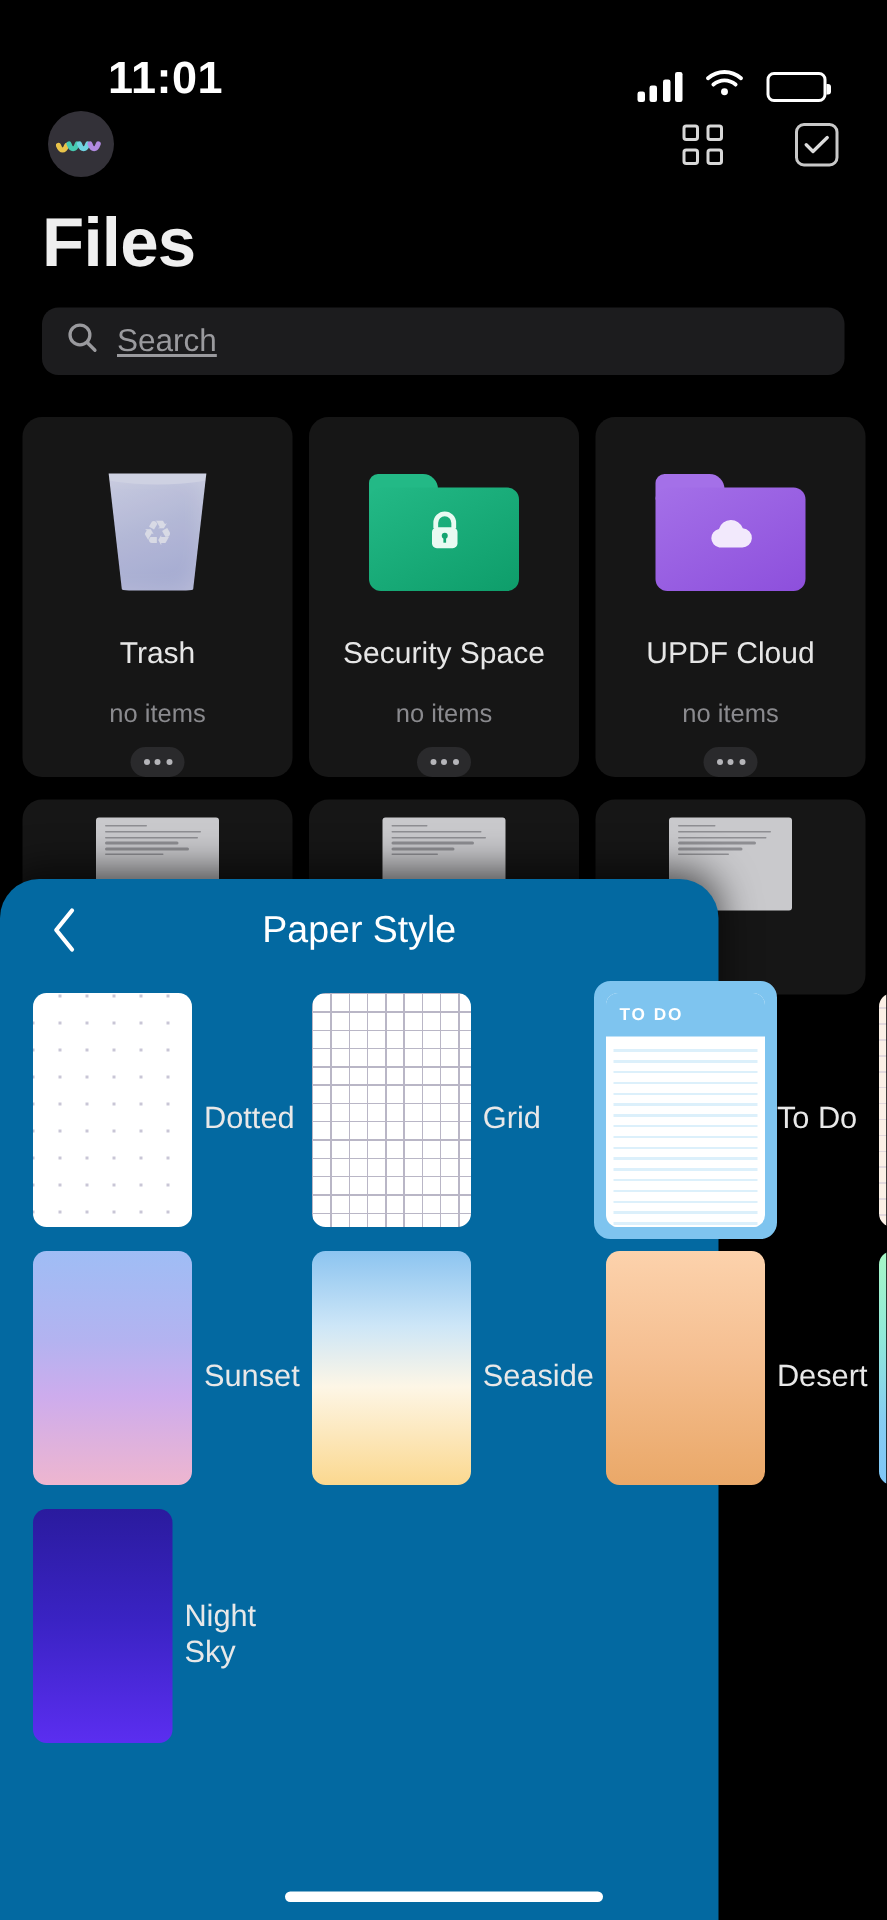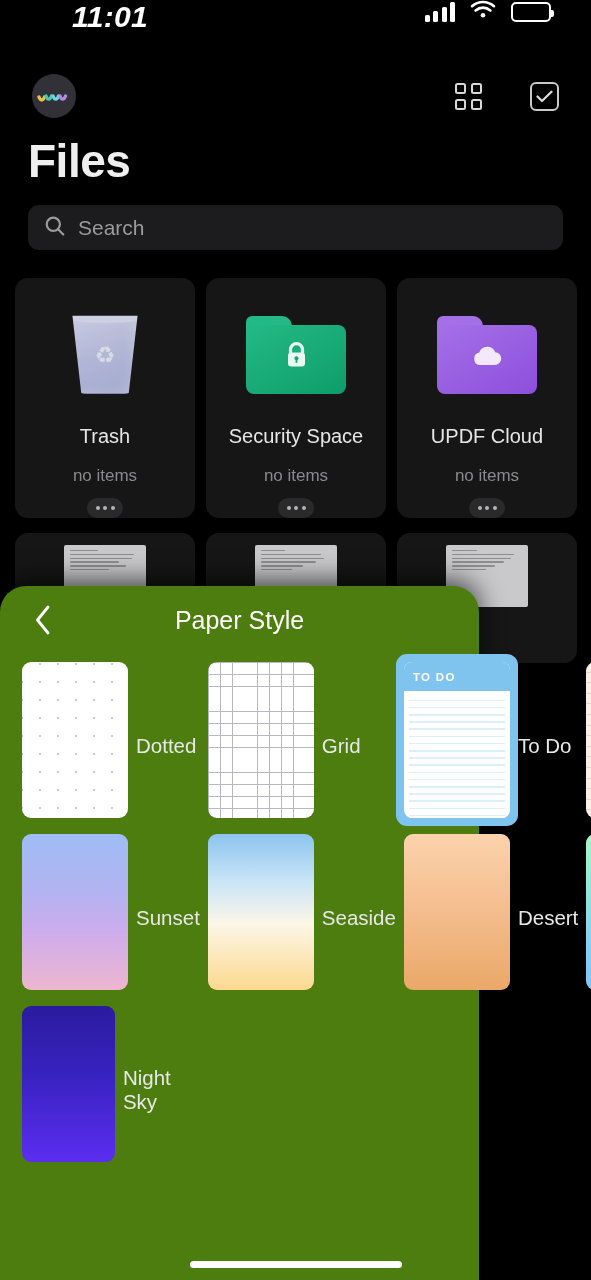--- a/index.html
+++ b/index.html
@@ -12,23 +12,22 @@
   #phone {
     position:relative;
     width:591px; height:1280px;
     background:#000;
     overflow:hidden;
   }
 
   
   .statusbar {
     position:absolute; top:0; left:0; width:591px; height:70px;
-    display:flex; align-items:flex-start; justify-content:space-between;
+    display:flex; align-items:flex-end; justify-content:space-between;
     padding:0 40px 0 72px;
-    font-style:italic;
   }
   .clock { color:#fff; font-size:30px; font-weight:600; letter-spacing:.3px; }
   .status-icons { display:flex; align-items:center; gap:15px; }
   .sig { display:flex; align-items:flex-end; gap:3.5px; height:20px; }
   .sig i { display:block; width:5px; background:#fff; border-radius:1.5px; }
   .sig i:nth-child(1){ height:7px; }
   .sig i:nth-child(2){ height:11px; }
   .sig i:nth-child(3){ height:15px; }
   .sig i:nth-child(4){ height:20px; }
   .batt {
@@ -64,21 +63,21 @@
   .page-title {
     position:absolute; top:134px; left:28px;
     font-size:46px; font-weight:700; color:#efefef; letter-spacing:-.5px;
   }
   .searchbar {
     position:absolute; top:205px; left:28px;
     width:535px; height:45px;
     background:#1c1c1e; border-radius:11px;
     display:flex; align-items:center; gap:12px; padding:0 16px;
   }
-  .search-ph { color:#9a9a9e; font-size:21px; }
+  .search-ph { color:#9a9a9e; font-size:21px;text-decoration:underline; }
 
   
   .folder-row {
     position:absolute; top:278px; left:15px;
     display:flex; gap:11px;
   }
   .folder-card {
     width:180px; height:240px;
     background:#161616; border-radius:13px;
     display:flex; flex-direction:column; align-items:center;
@@ -131,21 +130,21 @@
   
   .doc-row { position:absolute; top:533px; left:15px; display:flex; gap:11px; }
   .doc-card { width:180px; height:130px; background:#161616; border-radius:13px;
     display:flex; justify-content:center; padding-top:12px; }
   .doc-page { width:82px; height:62px; background:#c9c9cc; border-radius:2px; padding:5px 6px; }
   .doc-page i { display:block; height:1.4px; background:#8e8e92; margin-bottom:2.4px; border-radius:1px; }
 
   
   .sheet {
     position:absolute; left:0; bottom:0; width:479px; height:694px;
-    background:#4d7c0f; border-radius:26px 26px 0 0;
+    background:#0369a1; border-radius:26px 26px 0 0;
     box-shadow:0 -6px 26px rgba(0,0,0,.65);
   }
   .sheet-head {
     position:relative; height:68px; display:flex; align-items:center; justify-content:center;
   }
   .sheet-title { color:#fff; font-size:25px; font-weight:500; }
   .back-btn {
     position:absolute; left:26px; top:50%; transform:translateY(-50%);
     width:34px; height:34px; display:flex; align-items:center; justify-content:center;
   }

